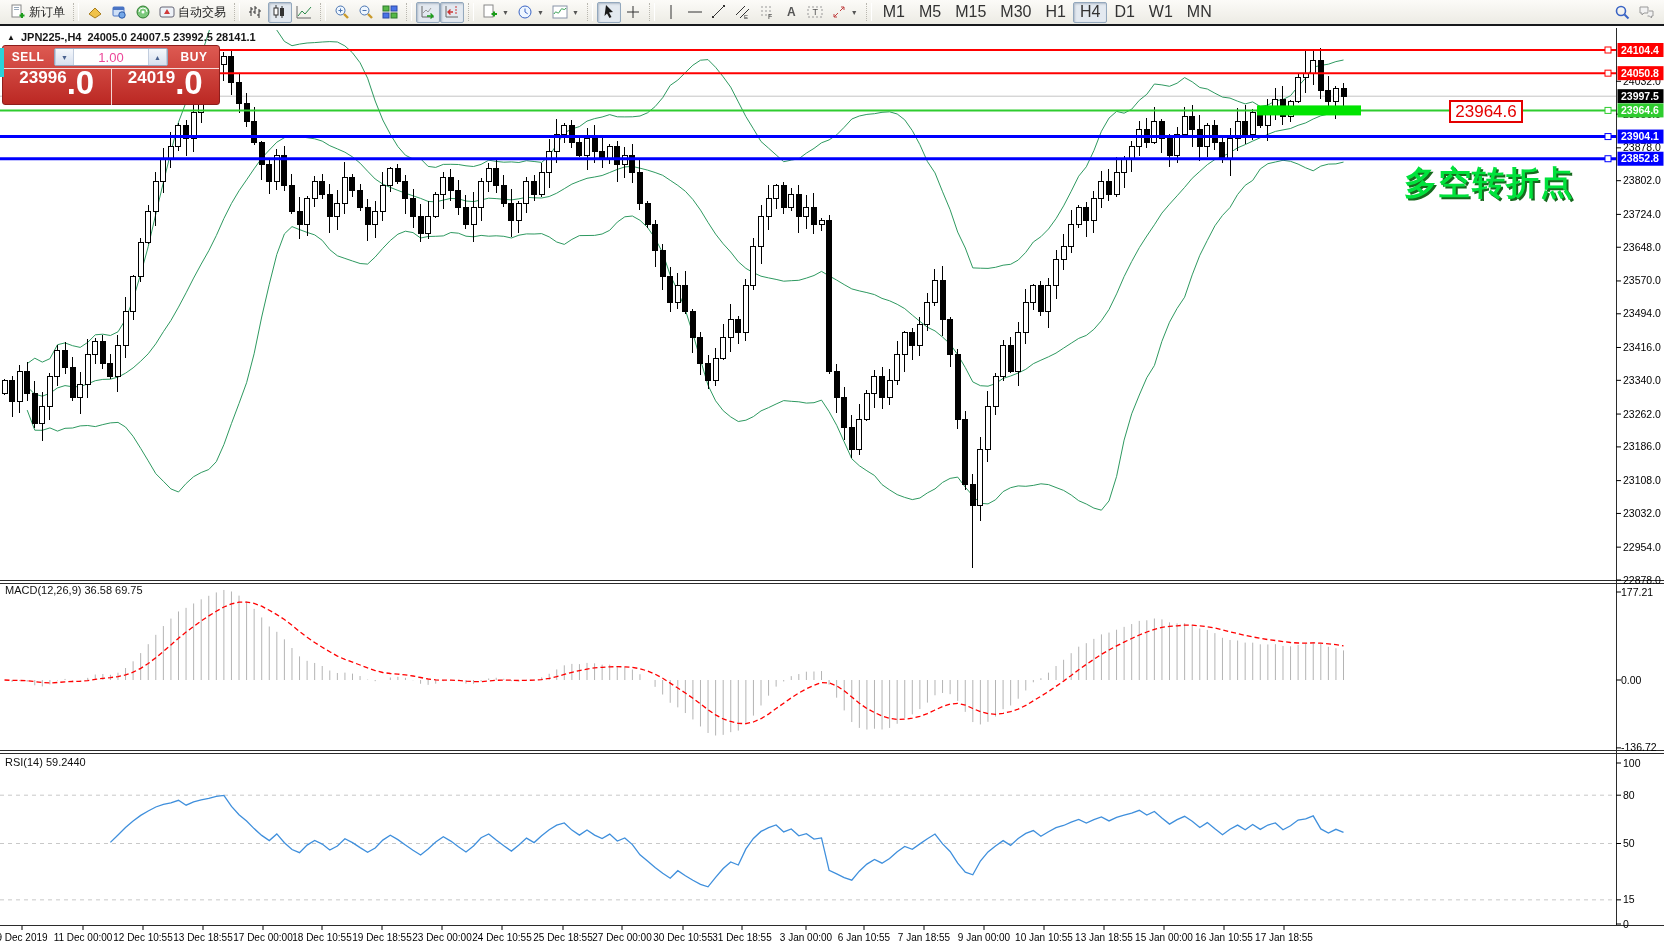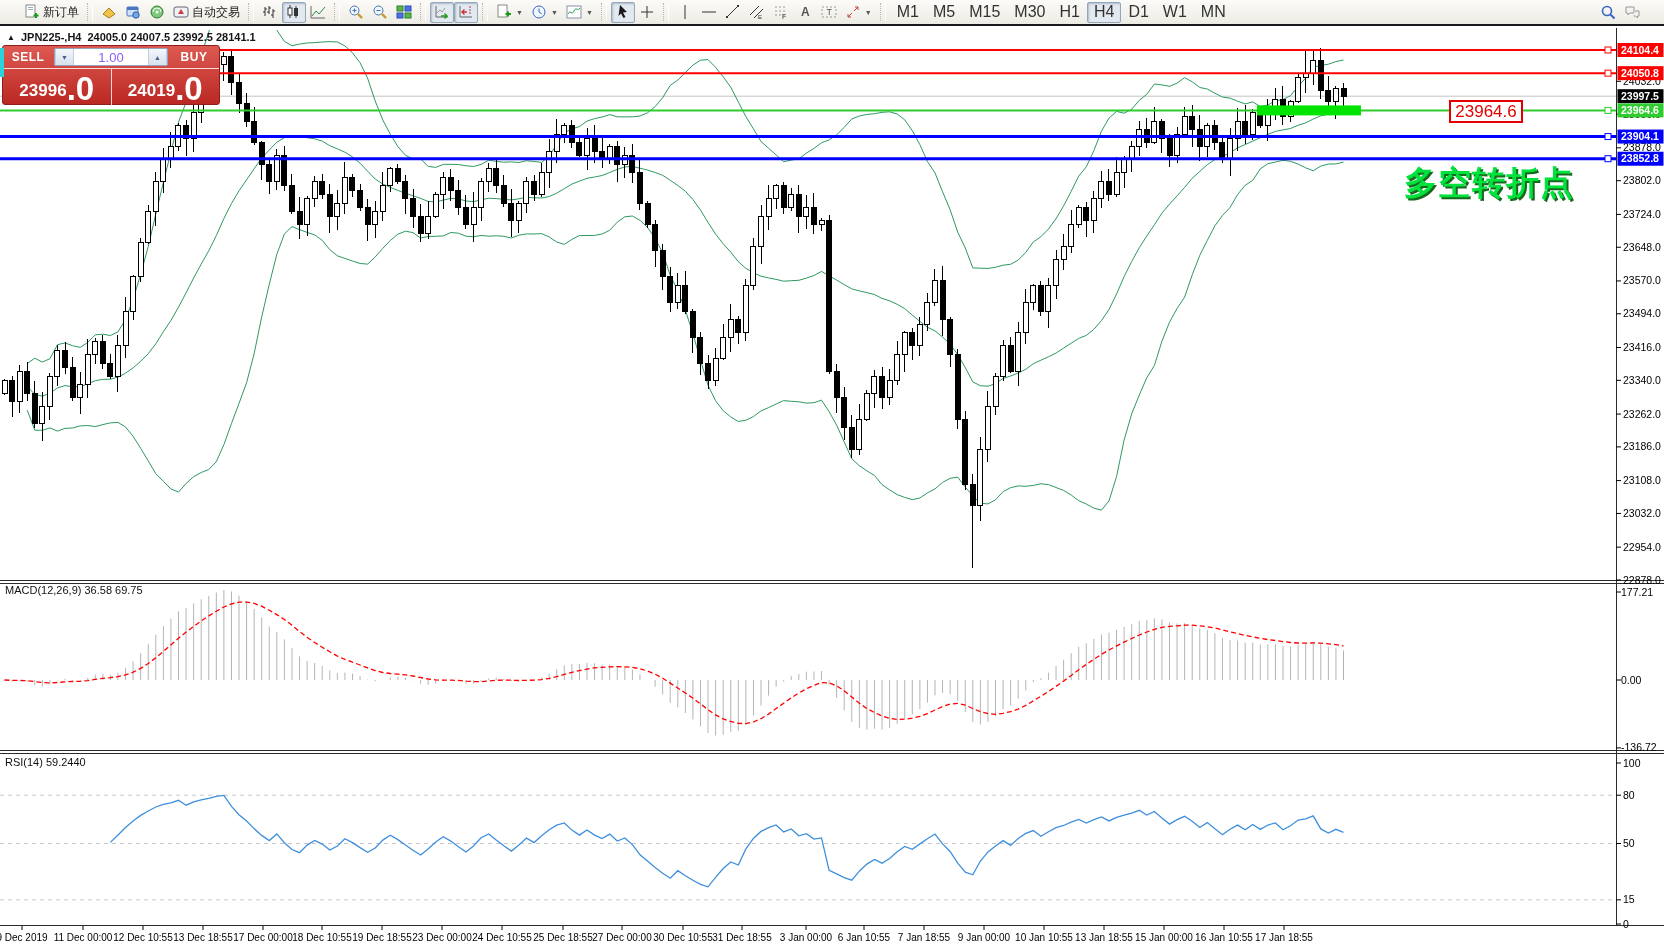--- a/index.html
+++ b/index.html
@@ -1,21 +1,21 @@
 <!DOCTYPE html>
 <html><head>
 <meta charset="utf-8">
 <style>
   html,body{margin:0;padding:0}
   body{width:1664px;height:949px;overflow:hidden;position:relative;background:#fff;
        font-family:"Liberation Sans",sans-serif;-webkit-font-smoothing:antialiased}
   
   .toolbar{position:absolute;top:0;left:0;width:1664px;height:26px;z-index:10;
            background:linear-gradient(#fcfbf8,#ecebe4);border-bottom:2px solid #17191c;
-           display:flex;align-items:center;padding:0 20px;box-sizing:border-box}
+           display:flex;align-items:center;padding:0 6px;box-sizing:border-box}
   .tb-group{display:flex;align-items:center}
   .tb-sep{width:4px;height:18px;border-left:1px dotted #b9b7af;border-right:1px solid #fff;margin:0 4px}
   .tb-btn{display:flex;align-items:center;gap:3px;height:21px;padding:1px 3px;border:1px solid transparent;
           border-radius:2px;font-size:12px;color:#222;box-sizing:border-box;cursor:default;white-space:nowrap}
   .tb-btn.active{border-color:#93a8bd;background:#e3e9f0;box-shadow:inset 1px 1px 2px rgba(80,100,125,.35)}
   .tb-btn .caret{font-size:7px;color:#555;margin-left:1px}
   .tf-btn{font-size:16px;padding:2px 6px;color:#333}
   .tb-flex{flex:1}
   .ico{width:16px;height:16px;display:inline-block;line-height:0}
   
@@ -23,23 +23,23 @@
                display:flex;align-items:center;gap:6px}
   .chart-title .tri{font-size:8px}
   .trade-panel{position:absolute;left:2px;top:45px;width:218px;height:60px;z-index:5;color:#fff;
                background:linear-gradient(#dd5a52,#bb2823);border:1px solid #8e1e1c;border-radius:3px;box-sizing:border-box}
   .tp-row1{display:flex;height:22px;border-bottom:1px solid rgba(255,255,255,.8)}
   .tp-side-btn{width:50px;display:flex;align-items:center;justify-content:center;font-size:12px;font-weight:bold;
                letter-spacing:.5px;cursor:default}
   .tp-spin{flex:1;display:flex;margin:2px 1px;background:#fff;border:1px solid #93a5bd;border-radius:2px;overflow:hidden}
   .tp-spin-btn{width:17px;background:linear-gradient(#f5f8fc,#d7e0ee);color:#49618e;font-size:7px;
                display:flex;align-items:center;justify-content:center;border-left:1px solid #c2cdde;border-right:1px solid #c2cdde}
-  .tp-val{flex:1;color:#8b5cf6;font-size:13px;display:flex;align-items:center;justify-content:center}
+  .tp-val{flex:1;color:#ec4899;font-size:13px;display:flex;align-items:center;justify-content:center}
   .tp-row2{display:flex;height:36px}
-  .tp-price{flex:1;display:flex;align-items:flex-end;justify-content:center;padding-bottom:2px}
+  .tp-price{flex:1;display:flex;justify-content:center;padding-bottom:2px}
   .tp-price.sell{border-right:1px solid rgba(255,255,255,.8)}
   .tp-main{font-size:17px;font-weight:bold;line-height:1;margin-bottom:4px}
   .tp-big{font-size:33px;font-weight:bold;line-height:.85}
   .cyan-tab{position:absolute;left:0;top:48px;width:4px;height:29px;background:#2bd2da;z-index:6}
   .pane-label{position:absolute;left:5px;z-index:3;font-size:11px;color:#111}
   .macd-label{top:584px}
   .rsi-label{top:756px}
   .price-callout{position:absolute;left:1449px;top:100px;width:74px;height:23px;z-index:4;background:#fff;
                  border:2px solid #e40000;color:#e40000;font-size:17px;display:flex;align-items:center;
                  justify-content:center;box-sizing:border-box}

